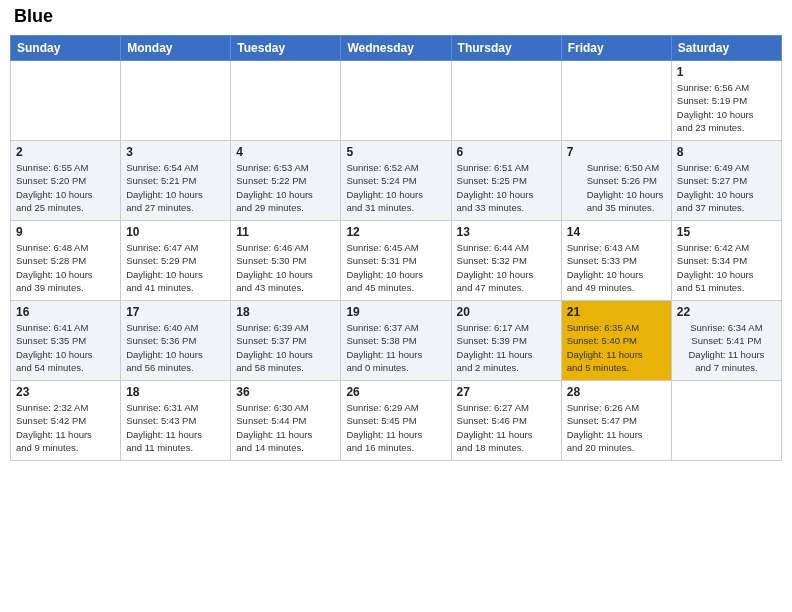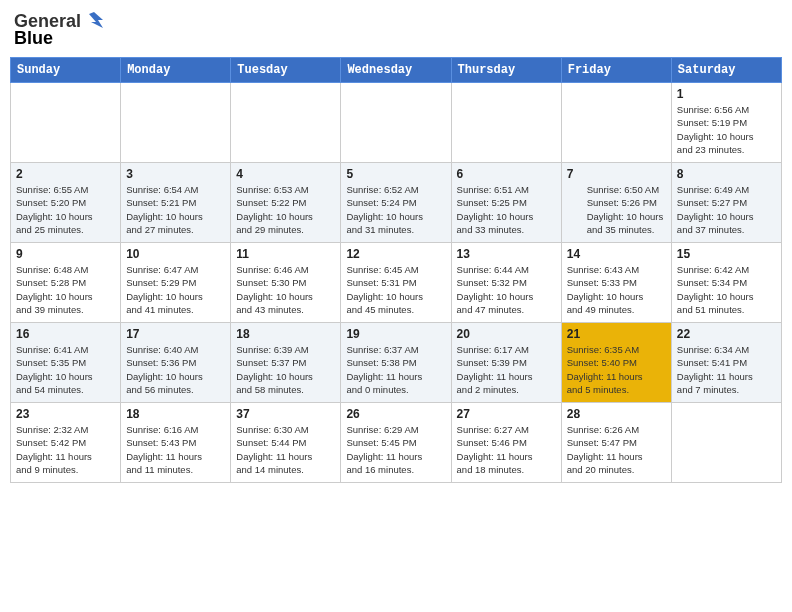--- a/index.html
+++ b/index.html
@@ -44,21 +44,20 @@
       font-size: 10.5px;
     }
     .calendar th {
       background-color: #3a6fc4;
       color: #fff;
       text-align: left;
       padding: 5px 6px;
       font-size: 12px;
       font-weight: bold;
       border: 1px solid #5a8fe0;
-      font-family: Liberation Mono, monospace;
     }
     .calendar td {
       border: 1px solid #ccc;
       vertical-align: top;
       padding: 4px 5px;
       width: calc(100%/7);
       height: 80px;
       background: #fff;
     }
     .calendar tr:nth-child(even) td {
@@ -78,26 +77,20 @@
     }
     .empty-cell {
       background: #fff !important;
     }
   </style>
 </head>
 <body>
 
 <div class="header">
   <div class="logo">
-    <div class="logo-top-row">
-      <span style="font-size:18px;font-weight:bold;color:#333;">General</span>
-      <svg width="22" height="22" viewBox="0 0 22 22" style="margin-left:2px;">
-        <polygon points="11,2 20,10 15,10 20,18 8,12 13,12 6,4" fill="#3a6fc4"></polygon>
-      </svg>
-    </div>
     <span style="font-size:18px;font-weight:bold;color:#000000;margin-top:-4px;">Blue</span>
   </div>
   <div class="title-area">
     <div class="month-title"></div>
     <div class="location-title"></div>
   </div>
 </div>
 
 <table class="calendar">
   <thead>
@@ -267,43 +260,43 @@
         </td>
         <td style="background: #eab308; margin-top: 44px;">
           <span class="day-number">21</span>
           <div class="day-info" style="white-space: pre-line;">Sunrise: 6:35 AM
 Sunset: 5:40 PM
 Daylight: 11 hours
 and 5 minutes.</div>
         </td>
         <td style="background: rgb(240, 244, 248);">
           <span class="day-number">22</span>
-          <div class="day-info" style="white-space: pre-line;">Sunrise: 6:34 AM
+          <div class="day-info" style="white-space: pre-line; text-align: center;">Sunrise: 6:34 AM
 Sunset: 5:41 PM
 Daylight: 11 hours
 and 7 minutes.</div>
         </td>
       </tr>
       <tr>
         <td>
           <span class="day-number">23</span>
           <div class="day-info" style="white-space: pre-line;">Sunrise: 2:32 AM
 Sunset: 5:42 PM
 Daylight: 11 hours
 and 9 minutes.</div>
         </td>
         <td>
           <span class="day-number">18</span>
-          <div class="day-info" style="white-space: pre-line;">Sunrise: 6:16 AM
+          <div class="day-info" style="white-space: pre-line;">Sunrise: 6:31 AM
 Sunset: 5:43 PM
 Daylight: 11 hours
 and 11 minutes.</div>
         </td>
         <td>
-          <span class="day-number">37</span>
+          <span class="day-number">36</span>
           <div class="day-info" style="white-space: pre-line;">Sunrise: 6:30 AM
 Sunset: 5:44 PM
 Daylight: 11 hours
 and 14 minutes.</div>
         </td>
         <td>
           <span class="day-number">26</span>
           <div class="day-info" style="white-space: pre-line;">Sunrise: 6:29 AM
 Sunset: 5:45 PM
 Daylight: 11 hours

